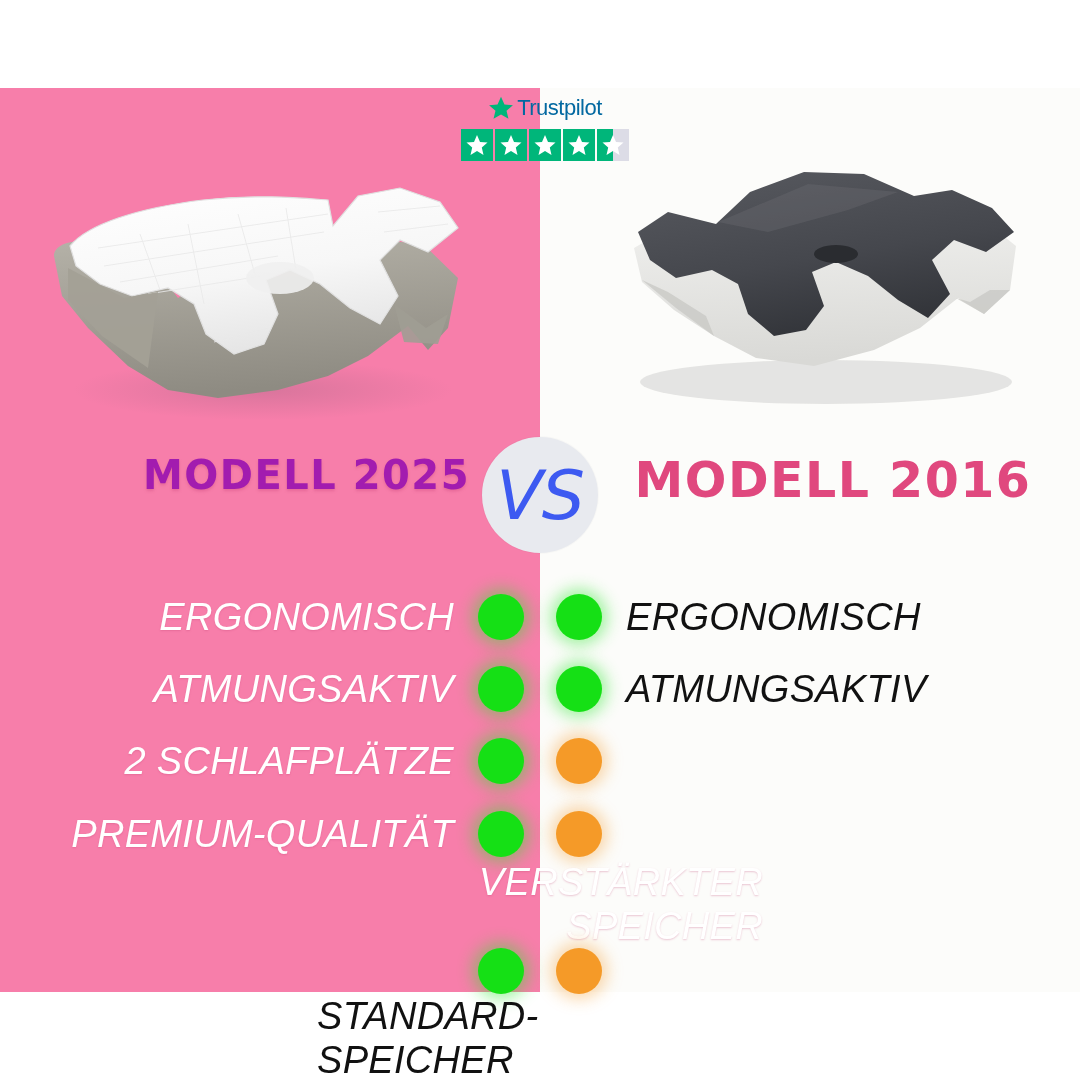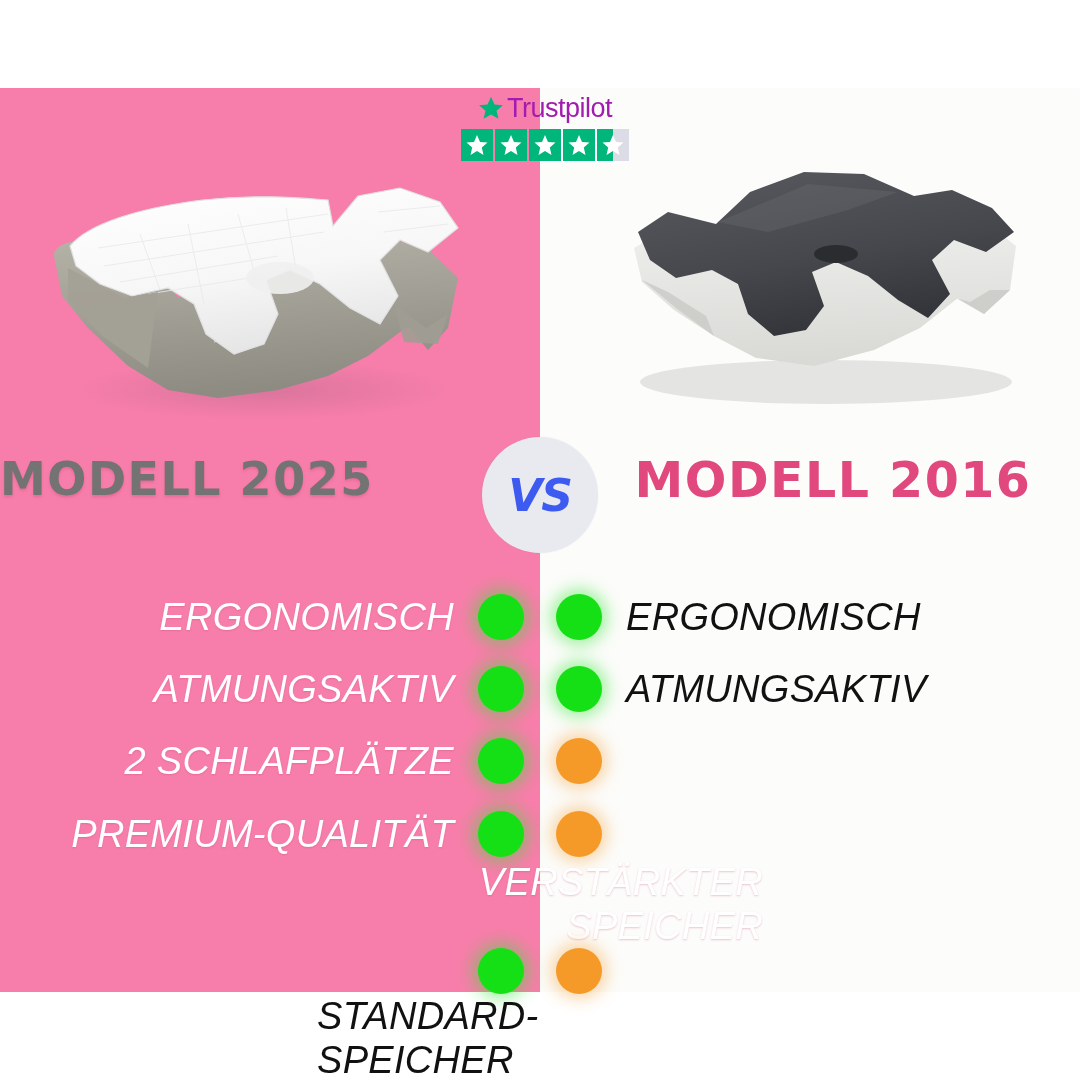--- a/index.html
+++ b/index.html
@@ -26,63 +26,63 @@
     position:absolute;left:455px;top:90px;width:180px;height:78px;
     z-index:6;
   }
   .tp-word{
     display:flex;align-items:center;justify-content:center;gap:3px;
     height:36px;
   }
   .tp-star-logo{width:26px;height:26px;display:block;}
   .tp-name{
     font-family:"Liberation Sans", sans-serif;
-    font-size:27px;font-weight:400;color:#a21caf;letter-spacing:-0.5px;
+    font-size:22px;font-weight:400;color:#0369a1;letter-spacing:-0.5px;
     line-height:30px;
   }
   .tp-stars{display:flex;gap:2px;margin-top:3px;justify-content:center;}
   .tp-sq{width:32px;height:32px;position:relative;overflow:hidden;background:#00B67A;}
   .tp-sq.half{background:#DCDCE6;}
   .tp-sq.half::before{
     content:"";position:absolute;left:0;top:0;width:50%;height:100%;background:#00B67A;
   }
   .tp-sq svg{position:absolute;left:50%;top:50%;transform:translate(-50%,-50%);width:24px;height:24px;}
 
   
   .pillow-wrap{position:absolute;}
   .pillow-left{left:28px;top:128px;width:450px;height:300px;}
   .pillow-right{left:598px;top:150px;width:450px;height:270px;}
   .pillow-wrap svg{width:100%;height:100%;display:block;}
 
   
   .title-left{
-    position:absolute;left:0;top:452px;width:470px;text-align:left;
+    position:absolute;left:0;top:452px;width:470px;text-align:right;
     font-family:"DejaVu Sans", sans-serif;
-    font-size:46px;font-weight:700;color:#737373;
+    font-size:40px;font-weight:700;color:#a21caf;
     letter-spacing:1.5px;
     text-shadow:0 2px 3px rgba(200,70,120,0.35);
     z-index:5;
   }
   .title-right{
     position:absolute;left:608px;top:452px;width:450px;text-align:center;
     font-family:"DejaVu Sans", sans-serif;
     font-size:49px;font-weight:700;color:#E0487E;
     letter-spacing:1.5px;
     z-index:5;
   }
   .vs-badge{
     position:absolute;left:482px;top:437px;width:116px;height:116px;
     border-radius:50%;background:#E8EAEF;
     display:flex;align-items:center;justify-content:center;
     z-index:7;
     box-shadow:0 0 0 1px rgba(0,0,0,0.02);
   }
   .vs-text{
     font-family:"DejaVu Sans", sans-serif;
-    font-size:44px;font-weight:700;color:#3D5AF1;letter-spacing:-1px;
+    font-size:68px;font-weight:400;color:#3D5AF1;letter-spacing:-1px;
     font-style:italic;
   }
 
   
   .features{position:absolute;left:0;top:578px;width:896px;height:400px;z-index:4;}
   .frow{
     position:absolute;left:0;width:1080px;
     display:flex;align-items:center;
   }
   .fl{

